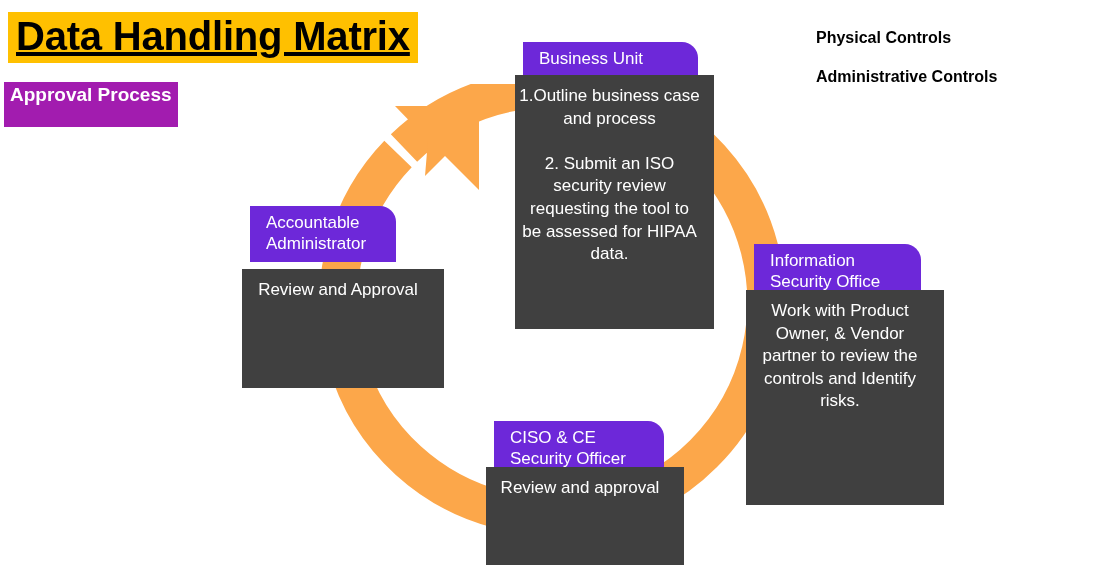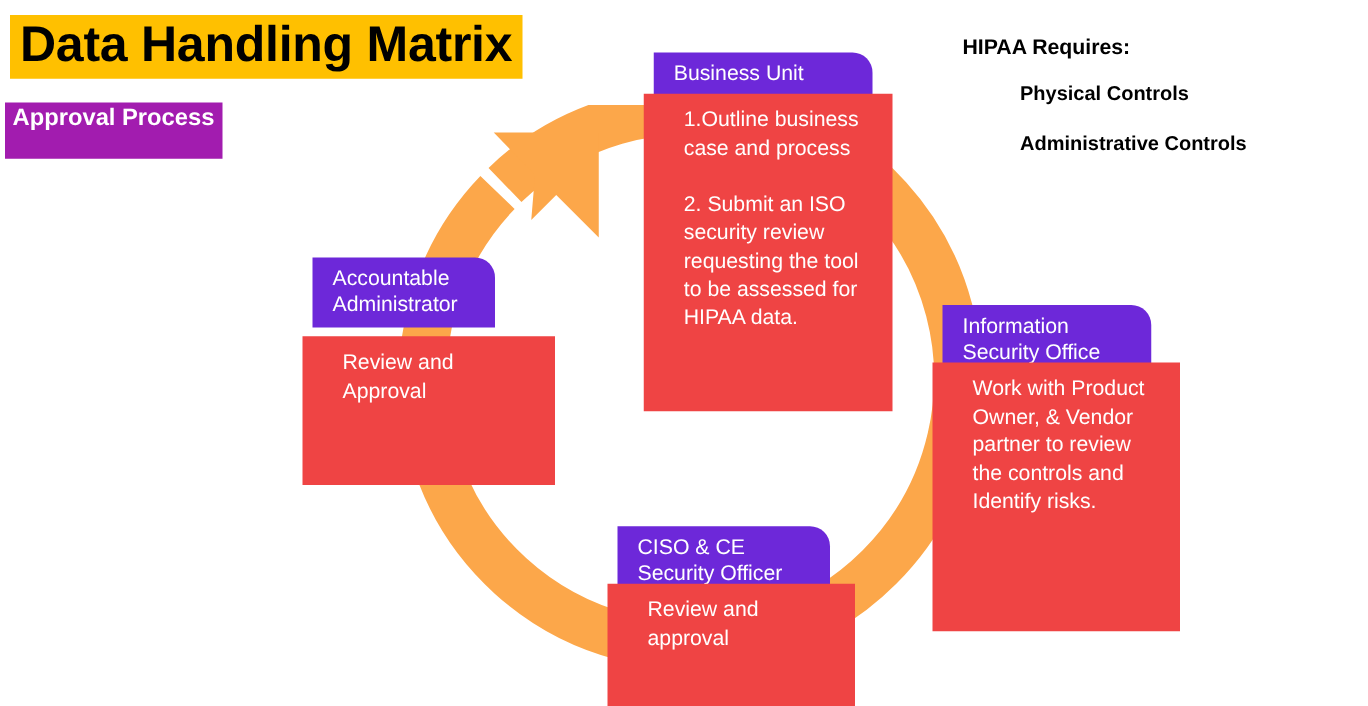--- a/index.html
+++ b/index.html
@@ -28,20 +28,21 @@
   #page-title {
     display: inline-block;
     background: #FFC000;
     color: #000000;
     font-size: 40px;
     font-weight: bold;
     line-height: 1.12;
     padding: 2px 8px 4px 8px;
     letter-spacing: -0.2px;
     white-space: nowrap;
+    text-decoration: underline;
   }
   #subtitle-wrap {
     position: absolute;
     left: 4px;
     top: 82px;
   }
   #page-subtitle {
     display: inline-block;
     background: #a21caf;
     color: #ffffff;
@@ -72,27 +73,28 @@
     color: #ffffff;
     font-size: 17px;
     line-height: 1.26;
     padding: 6px 14px 7px 16px;
     border-top-right-radius: 16px;
     box-sizing: border-box;
     white-space: pre-line;
   }
   .card-body {
     position: absolute;
-    background: #ef4444;
+    background: #404040;
     color: #ffffff;
     font-size: 17px;
     line-height: 1.33;
-    padding: 10px 14px 12px 32px;
+    padding: 10px 14px 12px 4px;
     box-sizing: border-box;
     white-space: pre-line;
+    text-align: center;
   }
 
   
   #card-business-unit { left: 515px; top: 42px; }
   #card-business-unit .card-header { left: 8px; top: 0; width: 175px; }
   #card-business-unit .card-body { left: 0; top: 33px; width: 199px; height: 254px; }
 
   
   #card-iso { left: 746px; top: 244px; }
   #card-iso .card-header { left: 8px; top: 0; width: 167px; }
@@ -180,19 +182,18 @@
     <div class="card-body">Review and approval</div>
   </div>
 
   <div class="card" id="card-admin">
     <div class="card-header">Accountable
 Administrator</div>
     <div class="card-body">Review and Approval</div>
   </div>
 
   <div id="hipaa-block">
-    <div id="hipaa-heading">HIPAA Requires:</div>
     <div class="hipaa-item">Physical Controls</div>
     <div class="hipaa-item">Administrative Controls</div>
   </div>
 
 
 </div>
 
 </body></html>

